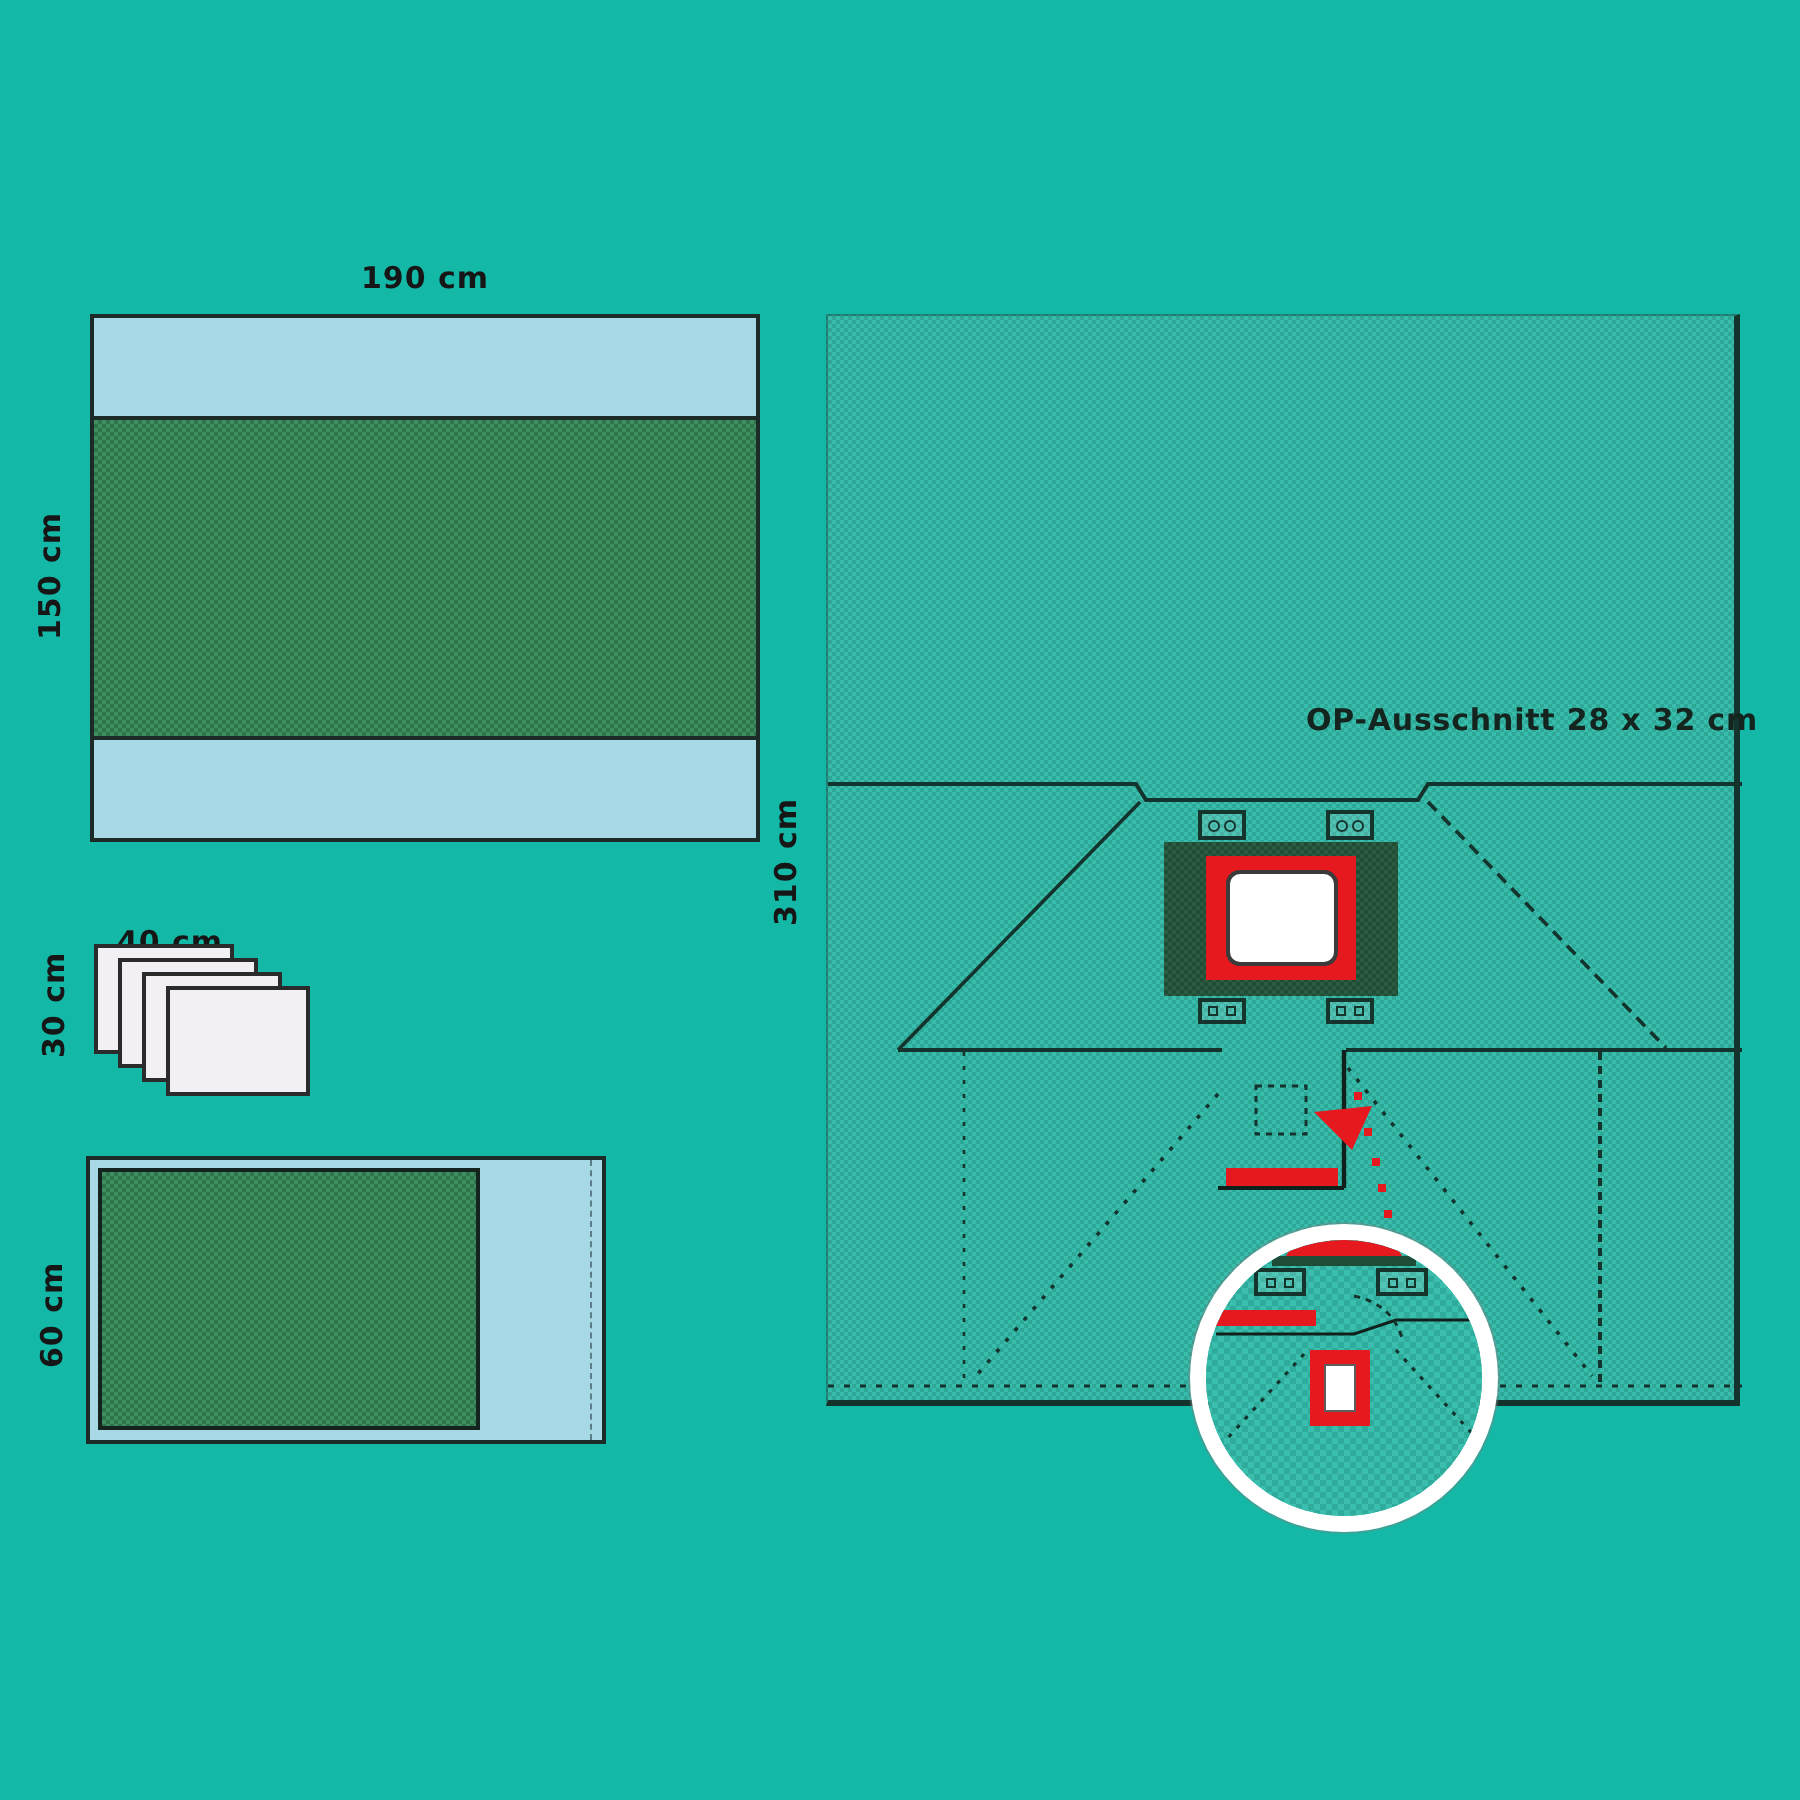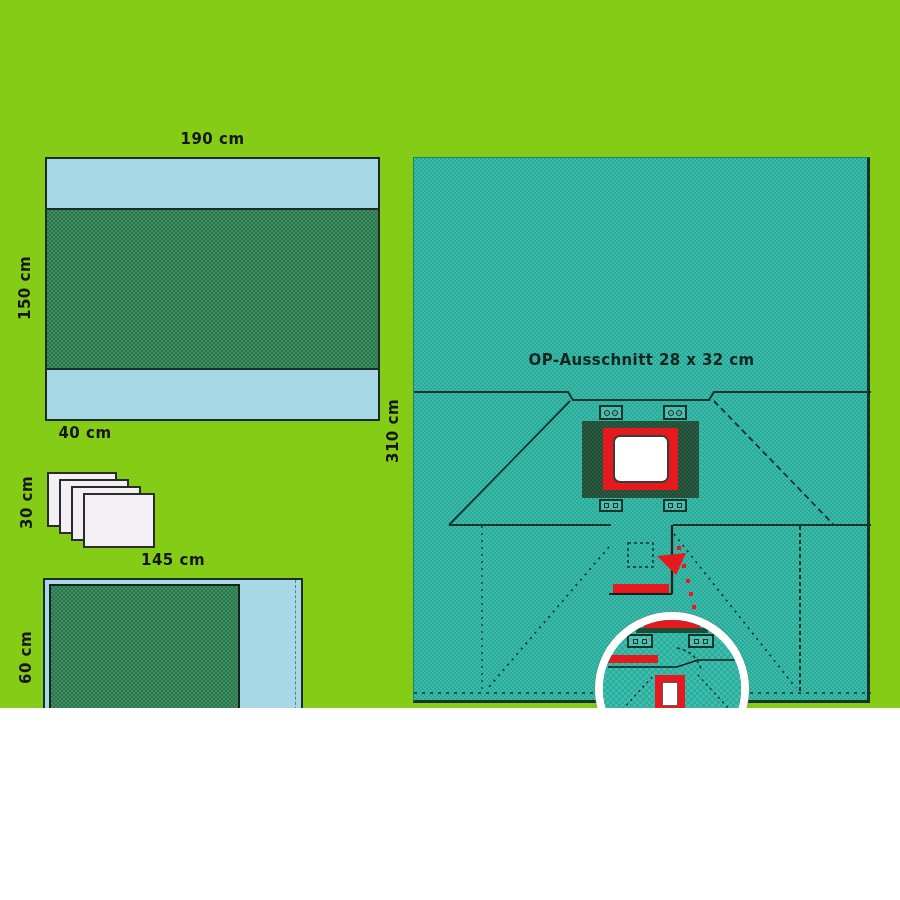--- a/index.html
+++ b/index.html
@@ -1,17 +1,17 @@
 <!DOCTYPE html>
 <html><head>
 <meta charset="utf-8">
 <style>
   html,body{margin:0;padding:0;background:#fff;}
   #canvas{
-    position:relative;width:900px;height:708px;background:#84cc16;overflow:hidden;
+    position:relative;width:900px;height:900px;background:#14b8a6;overflow:hidden;
     font-family:"DejaVu Sans","Liberation Sans",sans-serif;color:#161616;
   }
   .hlabel{position:absolute;font-size:15px;font-weight:bold;text-align:center;letter-spacing:.5px;}
   .vlabel{position:absolute;font-size:15px;font-weight:bold;writing-mode:vertical-rl;transform:rotate(180deg);
           text-align:center;letter-spacing:.5px;}
   
   .tex-teal{background-color:#38bcab;
     background-image:conic-gradient(rgba(8,92,82,.22) 25%,transparent 0 50%,rgba(8,92,82,.22) 0 75%,transparent 0);
     background-size:4px 4px;}
   .tex-teal-zoom{background-color:#3abfae;
@@ -33,21 +33,21 @@
 
   .drape-side{position:absolute;left:43px;top:578px;width:260px;height:144px;
     background:#a7d8e6;border:2px solid #1c2a28;box-sizing:border-box;}
   .drape-side .green{position:absolute;left:4px;top:4px;width:191px;height:131px;
     border:2px solid #15231f;box-sizing:border-box;}
   .drape-side .perf{position:absolute;right:5px;top:0;height:100%;border-left:1px dashed #5c7d88;}
 
   .drape-main{position:absolute;left:413px;top:157px;width:457px;height:546px;
     border:1px solid rgba(10,70,62,.45);border-right:3px solid #13332c;border-bottom:3px solid #13332c;
     box-sizing:border-box;}
-  .ap-label{position:absolute;left:1px;top:193px;width:100%;text-align:center;
+  .ap-label{position:absolute;left:12px;top:193px;width:100%;text-align:right;
     font-size:15px;font-weight:bold;color:#14241f;letter-spacing:.4px;}
   .lines-svg{position:absolute;left:0;top:0;pointer-events:none;}
 
   .incise{position:absolute;left:168px;top:263px;width:117px;height:77px;}
   .incise .redframe{position:absolute;left:21px;top:7px;width:75px;height:62px;background:#e6191f;}
   .incise .window{position:absolute;left:10px;top:7px;width:56px;height:48px;background:#ffffff;
     border:2px solid rgba(25,25,25,.85);border-radius:7px;box-sizing:border-box;}
 
   .tab{position:absolute;width:24px;height:15px;border:2px solid #14342c;box-sizing:border-box;
     background:rgba(255,255,255,.12);display:flex;align-items:center;justify-content:space-evenly;}
@@ -71,30 +71,29 @@
 <body>
 
 <div id="canvas">
 
   <div class="hlabel" style="left:45px;top:130px;width:335px;">190 cm</div>
   <div class="vlabel" style="left:16px;top:248px;height:80px;width:22px;">150 cm</div>
   <div class="drape-flat">
     <div class="band tex-green"></div>
   </div>
 
-  <div class="hlabel" style="left:45px;top:424px;width:80px;">40 cm</div>
+  <div class="hlabel" style="left:45px;top:462px;width:80px;">40 cm</div>
   <div class="vlabel" style="left:18px;top:472px;height:60px;width:22px;">30 cm</div>
   <div>
     <div class="sheet" style="left:47px;top:472px;"></div>
     <div class="sheet" style="left:59px;top:479px;"></div>
     <div class="sheet" style="left:71px;top:486px;"></div>
     <div class="sheet" style="left:83px;top:493px;width:72px;"></div>
   </div>
 
-  <div class="hlabel" style="left:43px;top:551px;width:260px;">145 cm</div>
   <div class="vlabel" style="left:17px;top:626px;height:62px;width:22px;">60 cm</div>
   <div class="drape-side">
     <div class="green tex-green"></div>
     <div class="perf"></div>
   </div>
 
   <div class="vlabel" style="left:384px;top:395px;height:72px;width:22px;">310 cm</div>
 
   <div class="drape-main tex-teal">
     <div class="ap-label">OP-Ausschnitt 28 x 32 cm</div>

